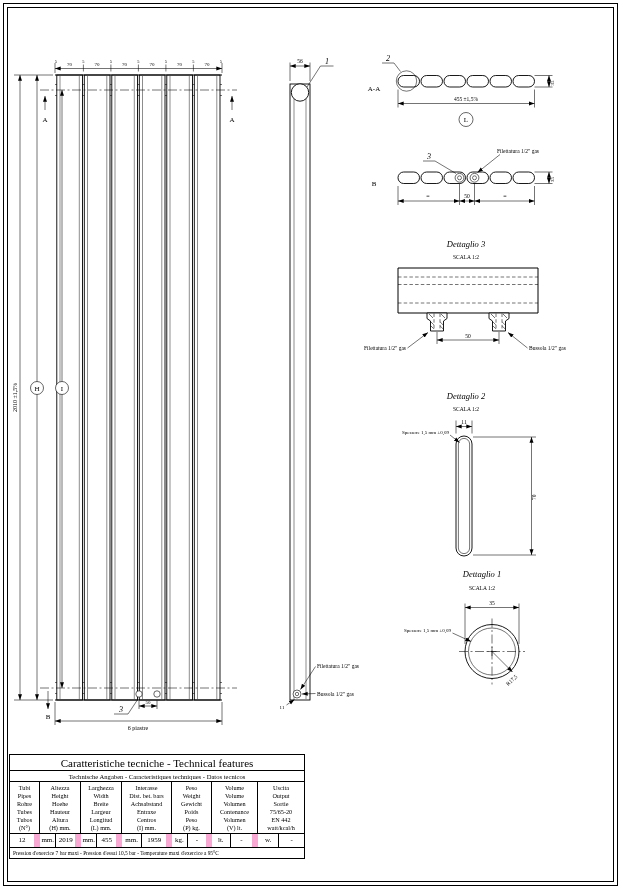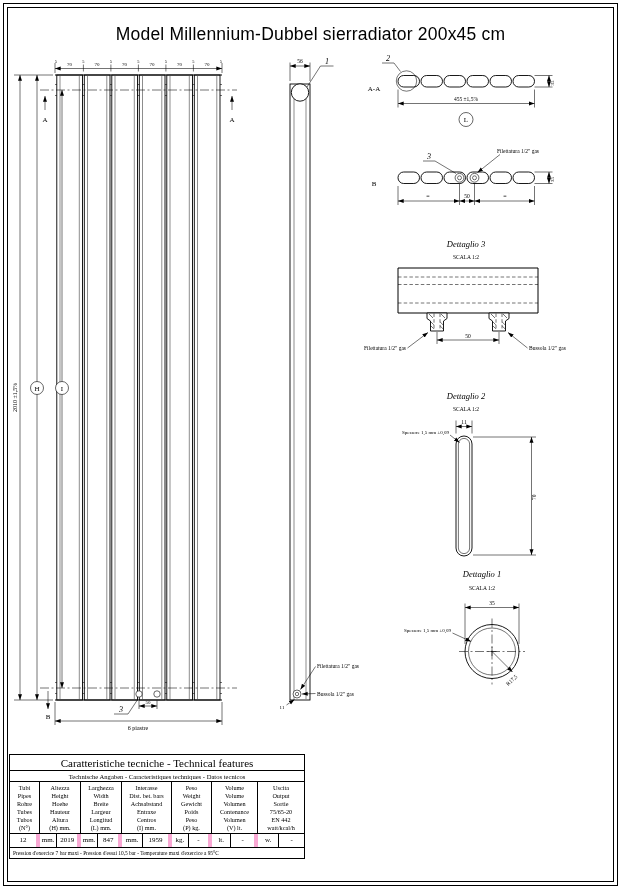--- a/index.html
+++ b/index.html
@@ -27,34 +27,33 @@
   .tbl { position:absolute; left:9px; top:754px; width:296px; background:#fff; border:1px solid #000;
          font-family:"Liberation Serif", serif; box-sizing:border-box; }
   .tbl-h1 { text-align:center; font-size:11px; border-bottom:1px solid #000; padding:1.5px 0; }
   .tbl-h2 { text-align:center; font-size:6.6px; border-bottom:1px solid #000; padding:1.5px 0; }
   .th-row, .tv-row { display:grid; grid-template-columns:30px 41px 41px 50px 40px 46px auto; }
   .th-row { border-bottom:1px solid #000; }
   .th-cell { border-right:1px solid #000; font-size:6.2px; line-height:1.28; text-align:center;
              white-space:pre-line; padding:2px 0 1px; }
   .th-cell:last-child { border-right:none; }
   .tv-row { border-bottom:1px solid #000; height:13px; }
-  .tv-cell { border-right:4px solid #f9a8d4; display:flex; align-items:stretch; font-size:7px; }
+  .tv-cell { border-right:6px solid #f9a8d4; display:flex; align-items:stretch; font-size:7px; }
   .tv-cell:last-child { border-right:none; }
   .tv-cell .unit { flex:0 0 44%; border-right:1px solid #000; display:flex; align-items:center; justify-content:center; }
   .tv-cell .val { flex:1; display:flex; align-items:center; justify-content:center; }
   .tv-cell.single .val { flex:1; }
   .tbl-foot { font-size:5.4px; padding:2px 3px; }
 </style>
 </head>
 <body>
 
 <div class="page">
   <div class="frame-outer"></div>
   <div class="frame-inner"></div>
-  <div class="title">Model Millennium-Dubbel sierradiator 200x45 cm</div>
 
   <svg class="drawing" width="621" height="889" viewBox="0 0 621 889">
     <defs>
       <marker id="aw" viewBox="0 0 8 8" refX="6.5" refY="3.5" markerWidth="7" markerHeight="7" markerUnits="userSpaceOnUse" orient="auto-start-reverse">
         <path d="M0,1.2 L6.5,3.5 L0,5.8 z" fill="#000"></path>
       </marker>
     </defs>
 
     <g>
 
@@ -426,21 +425,21 @@
     <div class="tv-row">
       <div class="tv-cell single">
           <span class="val">12</span>
         </div>
       <div class="tv-cell">
           <span class="unit">mm.</span>
           <span class="val">2019</span>
         </div>
       <div class="tv-cell">
           <span class="unit">mm.</span>
-          <span class="val">847</span>
+          <span class="val">455</span>
         </div>
       <div class="tv-cell">
           <span class="unit">mm.</span>
           <span class="val">1959</span>
         </div>
       <div class="tv-cell">
           <span class="unit">kg.</span>
           <span class="val">-</span>
         </div>
       <div class="tv-cell">

